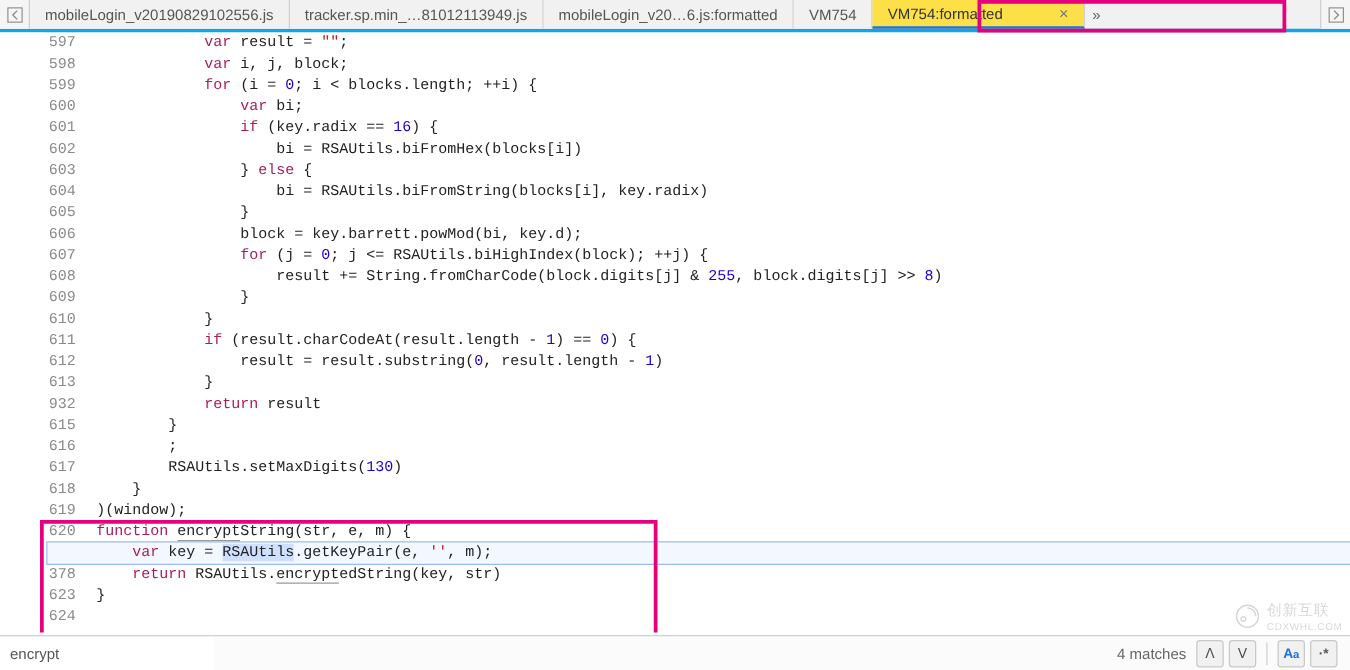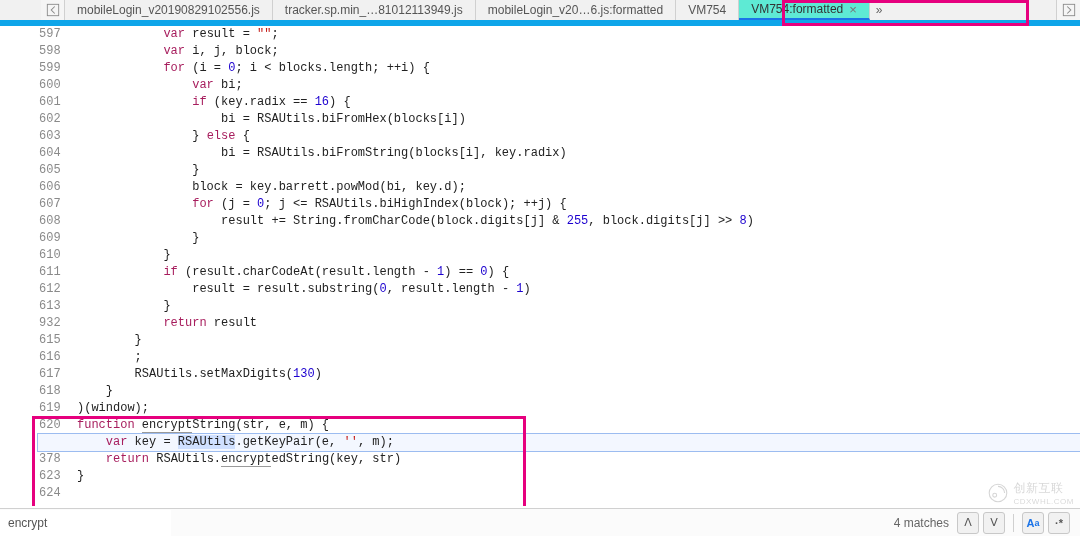--- a/index.html
+++ b/index.html
@@ -8,28 +8,27 @@
     font-size: 12px;
     background: #fff;
     color: #222;
     width: 1080px;
     height: 536px;
     overflow: hidden;
     position: relative;
   }
   .tabs-bar {
     height: 26px;
-    border-bottom: 6px solid #0ea5e9;
+    border-bottom: 3px solid #0ea5e9;
     display: flex;
     align-items: stretch;
     background: #f1f1f1;
     font-family: -apple-system, "Helvetica Neue", Arial, sans-serif;
     font-size: 12px;
     color: #555;
-    padding-left: 41px;
   }
   .tab-nav-btn {
     width: 24px;
     display: flex;
     align-items: center;
     justify-content: center;
     border-right: 1px solid #d0d0d0;
     background: #f5f5f5;
   }
   .tab-nav-btn.right { border-left: 1px solid #d0d0d0; border-right: none; }
@@ -37,23 +36,24 @@
   .tab {
     padding: 0 12px;
     display: flex;
     align-items: center;
     border-right: 1px solid #d0d0d0;
     background: #f1f1f1;
     white-space: nowrap;
     position: relative;
   }
   .tab.active {
-    background: #5eead4;
+    background: #fde047;
     border-bottom: 2px solid #1a73e8;
     color: #333;
+    gap: 39px;
   }
   .tab .close {
     margin-left: 6px;
     font-size: 13px;
     color: #777;
   }
   .tabs-overflow {
     padding: 0 6px;
     display: flex;
     align-items: center;

